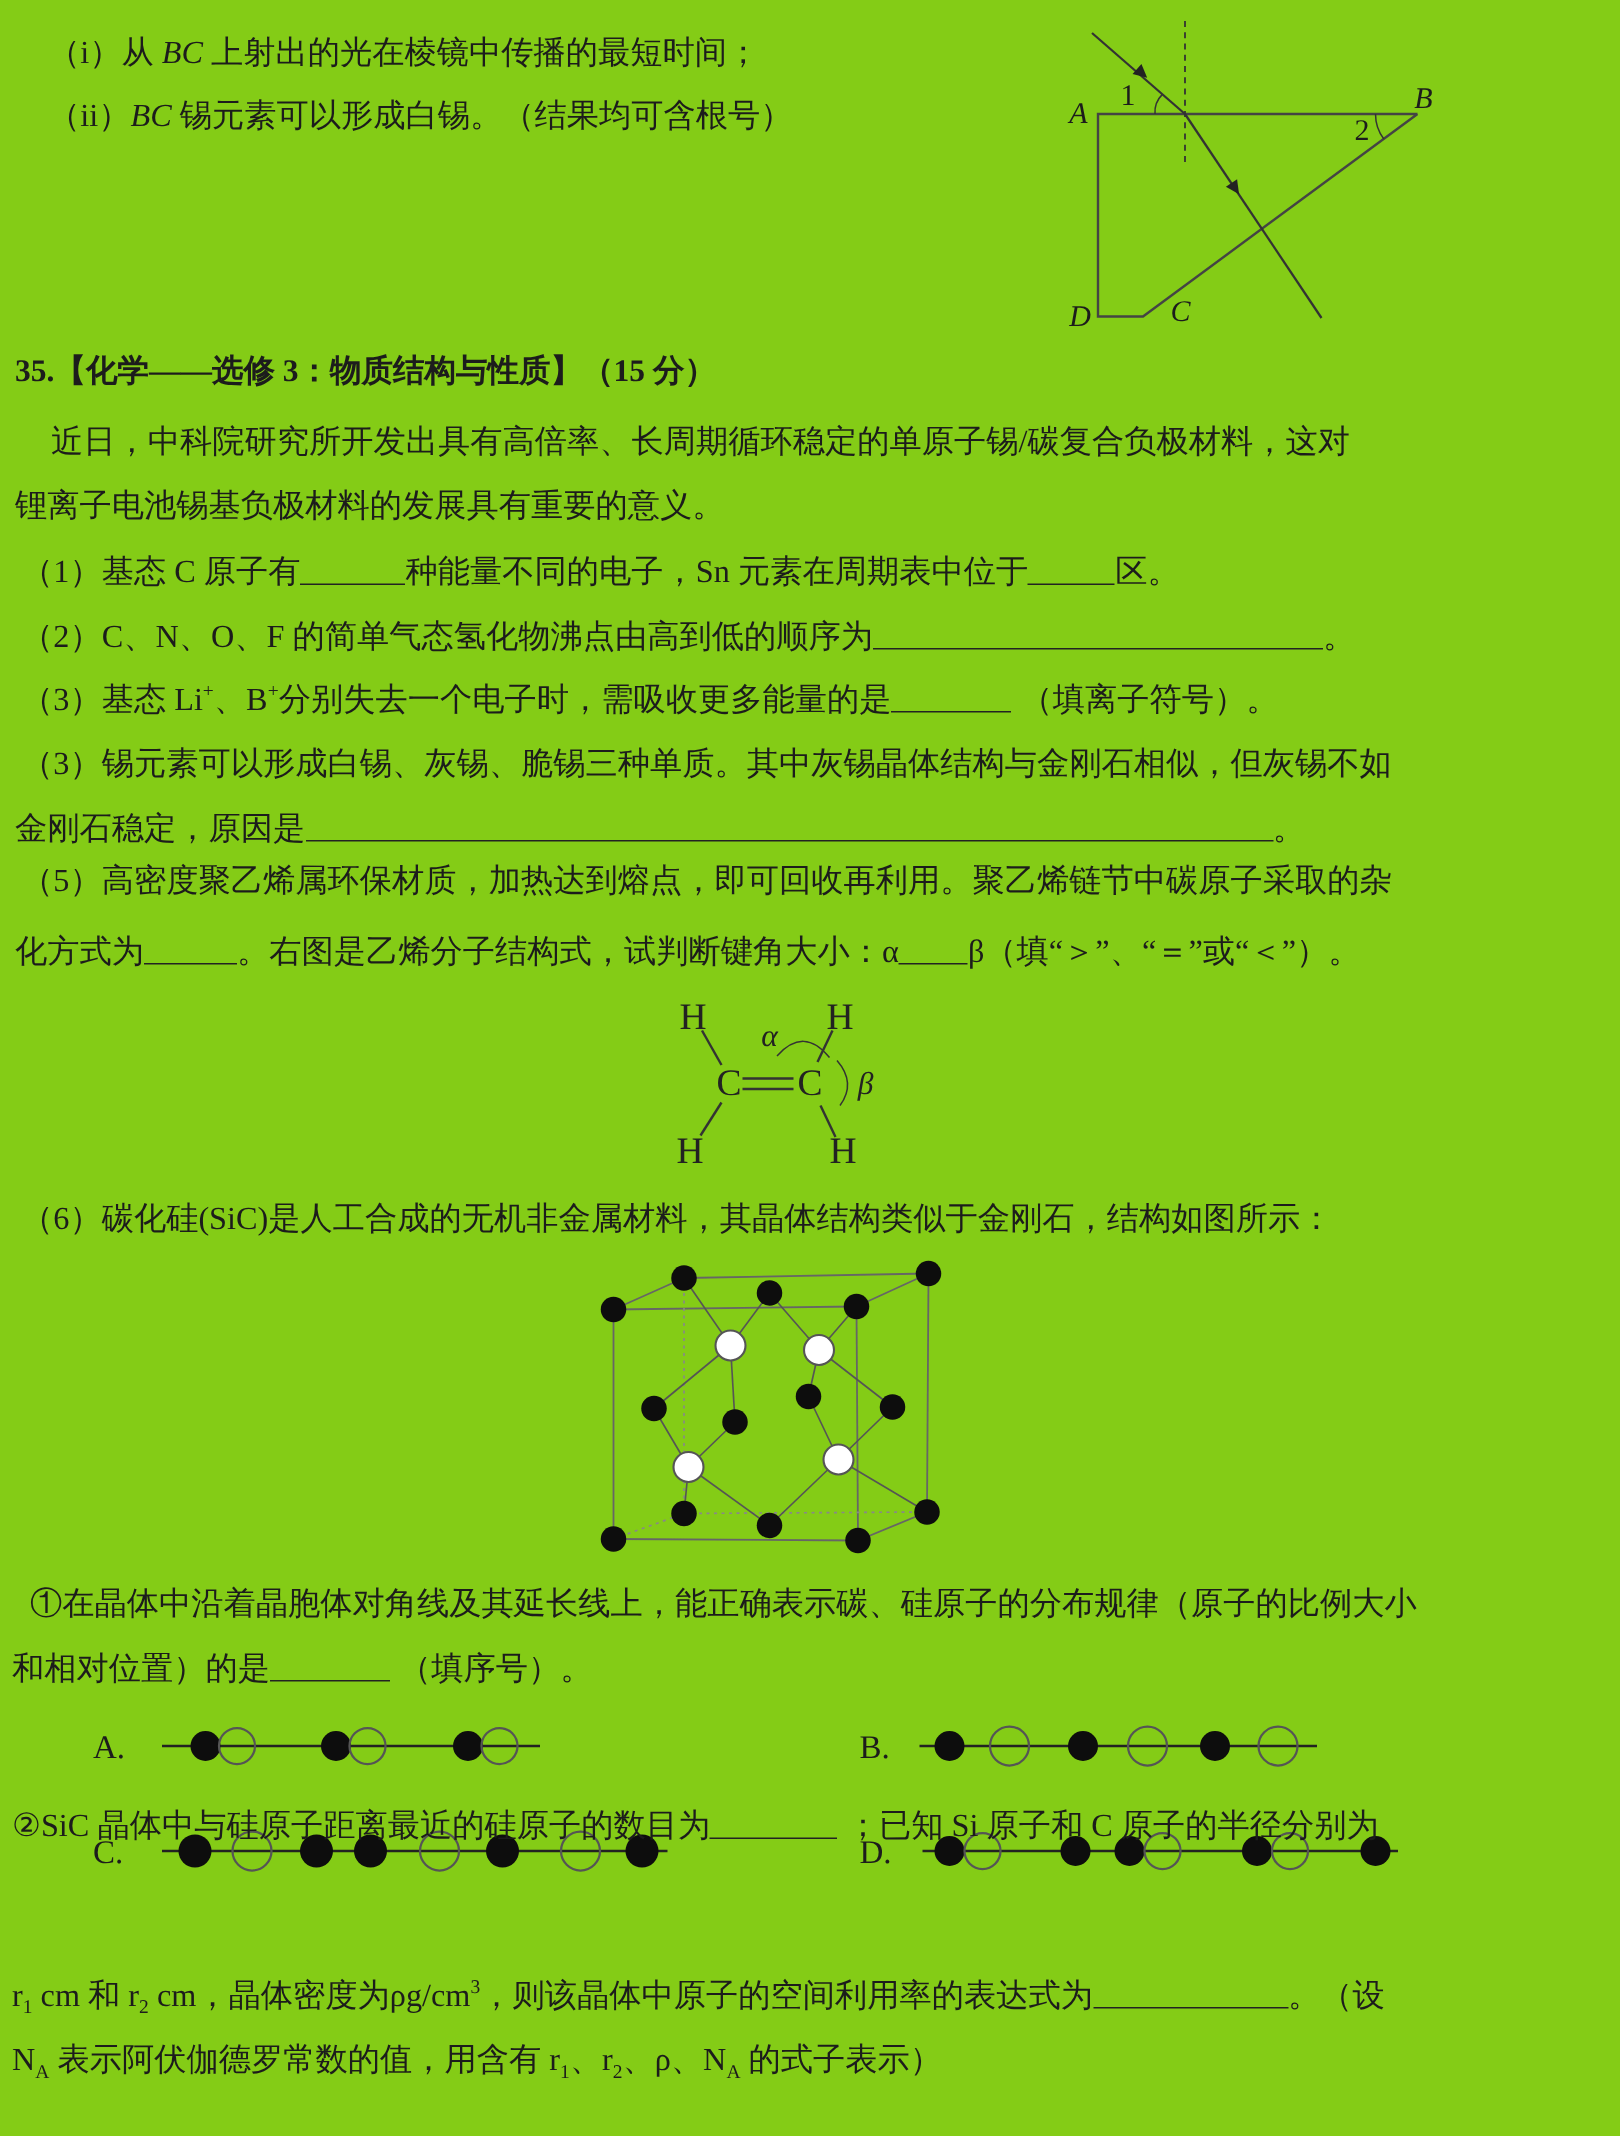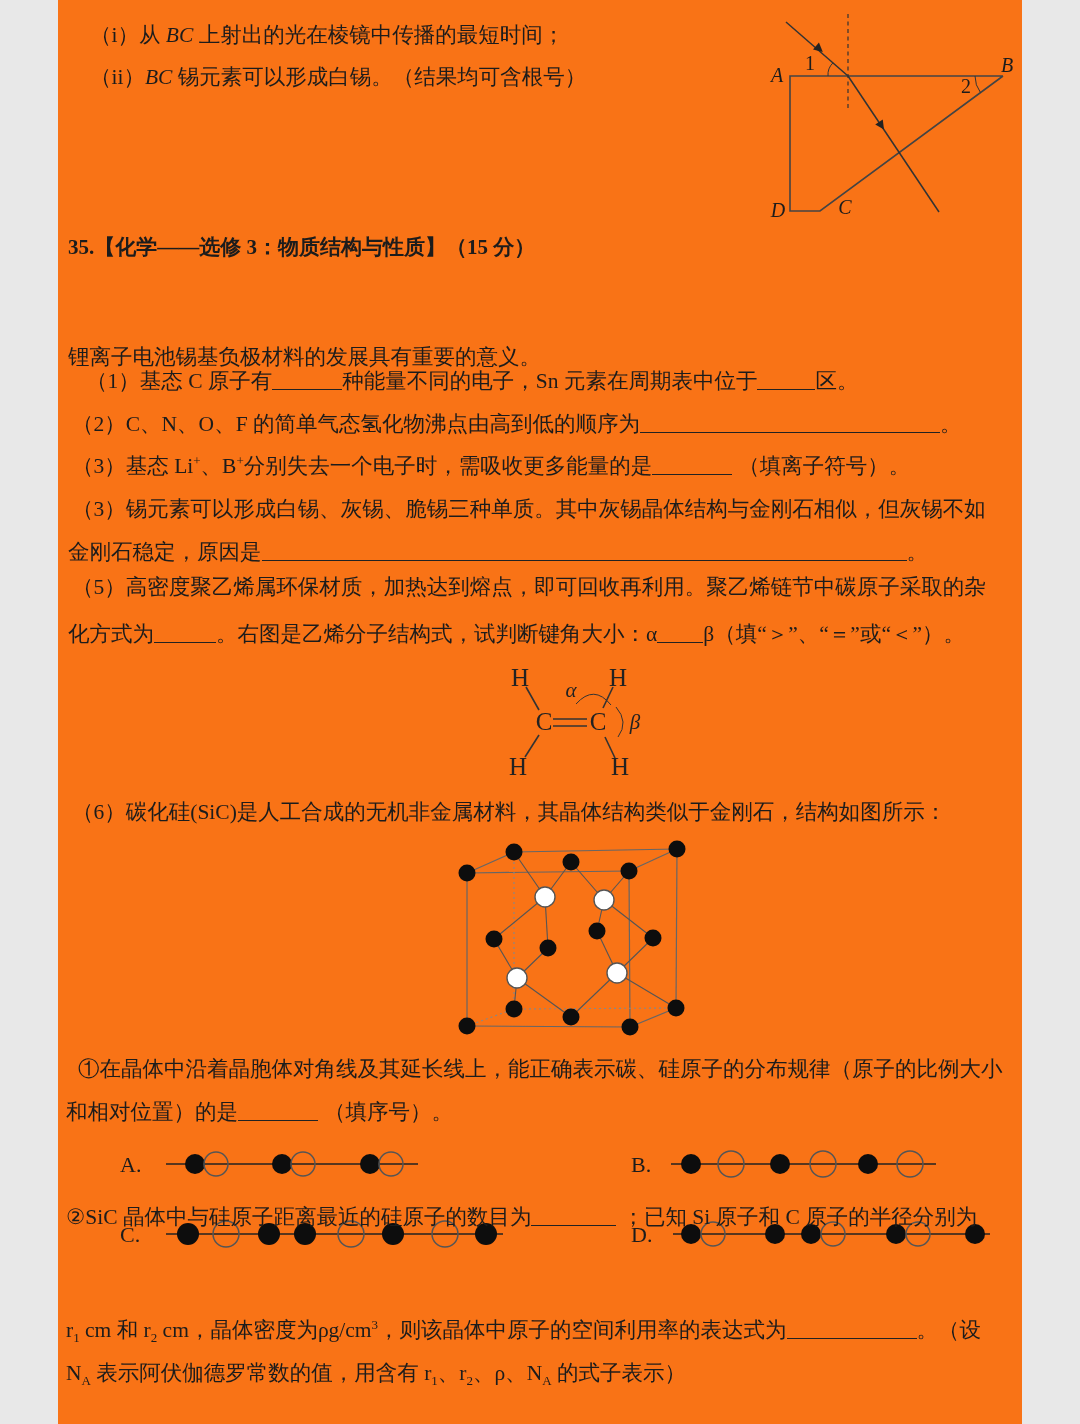--- a/index.html
+++ b/index.html
@@ -1,17 +1,17 @@
 <!DOCTYPE html>
 <html><head>
 <meta charset="utf-8">
 <style>
   html,body{margin:0;padding:0;background:#e8e8e8;}
   .page{
-    position:relative;width:964px;height:1424px;background:#f97316;
+    position:relative;width:1080px;height:1424px;background:#84cc16;
     font-family:"Liberation Serif","DejaVu Serif",serif;
     color:#1c1c1c;font-size:21.5px;overflow:hidden;margin:0 auto;
   }
   .tline{position:absolute;white-space:nowrap;line-height:27px;}
   .bold{font-weight:bold;font-size:21px;}
   .it{font-style:italic;}
   .indent1{padding-left:24px;}
   sup{font-size:13px;line-height:0;}
   sub{font-size:13px;line-height:0;}
   .blank{display:inline-block;height:3px;border-bottom:1.7px solid #222;vertical-align:-2px;} .sp-r{margin-right:6px;}
@@ -74,23 +74,24 @@
     <path class="arc" d="M 227 72 Q 227 81.3 232.5 88.6"></path>
     <text class="diag-label" x="29" y="78">A</text>
     <text class="diag-label" x="259" y="68">B</text>
     <text class="diag-label" x="97" y="210">C</text>
     <text class="diag-label" x="30" y="213">D</text>
     <text class="diag-num" x="62" y="66">1</text>
     <text class="diag-num" x="218" y="89">2</text>
   </svg>
 
   <div class="tline bold" style="top:234px;left:10px;">35.【化学——选修 3：物质结构与性质】（15 分）</div>
-  <div class="tline" style="top:324px;left:10px;margin-top:20px;">锂离子电池锡基负极材料的发展具有重要的意义。</div>
-
-  <div class="tline" style="top:368px;left:14px;margin-left:14px;">
+  <div class="tline indent1" style="top:281px;left:10px;">近日，中科院研究所开发出具有高倍率、长周期循环稳定的单原子锡/碳复合负极材料，这对</div>
+  <div class="tline" style="top:324px;left:10px;">锂离子电池锡基负极材料的发展具有重要的意义。</div>
+
+  <div class="tline" style="top:368px;left:14px;">
     <span>（1）基态 C 原子有</span><span class="blank" style="width:70px;"></span><span>种能量不同的电子，Sn 元素在周期表中位于</span><span class="blank" style="width:58px;"></span><span>区。</span>
   </div>
 
   <div class="tline" style="top:411px;left:14px;">
     <span>（2）C、N、O、F 的简单气态氢化物沸点由高到低的顺序为</span><span class="blank" style="width:300px;"></span><span>。</span>
   </div>
 
   <div class="tline" style="top:453px;left:14px;">
     <span>（3）基态 Li</span><sup>+</sup><span>、B</span><sup>+</sup><span>分别失去一个电子时，需吸收更多能量的是</span><span class="blank sp-r" style="width:80px;"></span><span>（填离子符号）。</span>
   </div>

